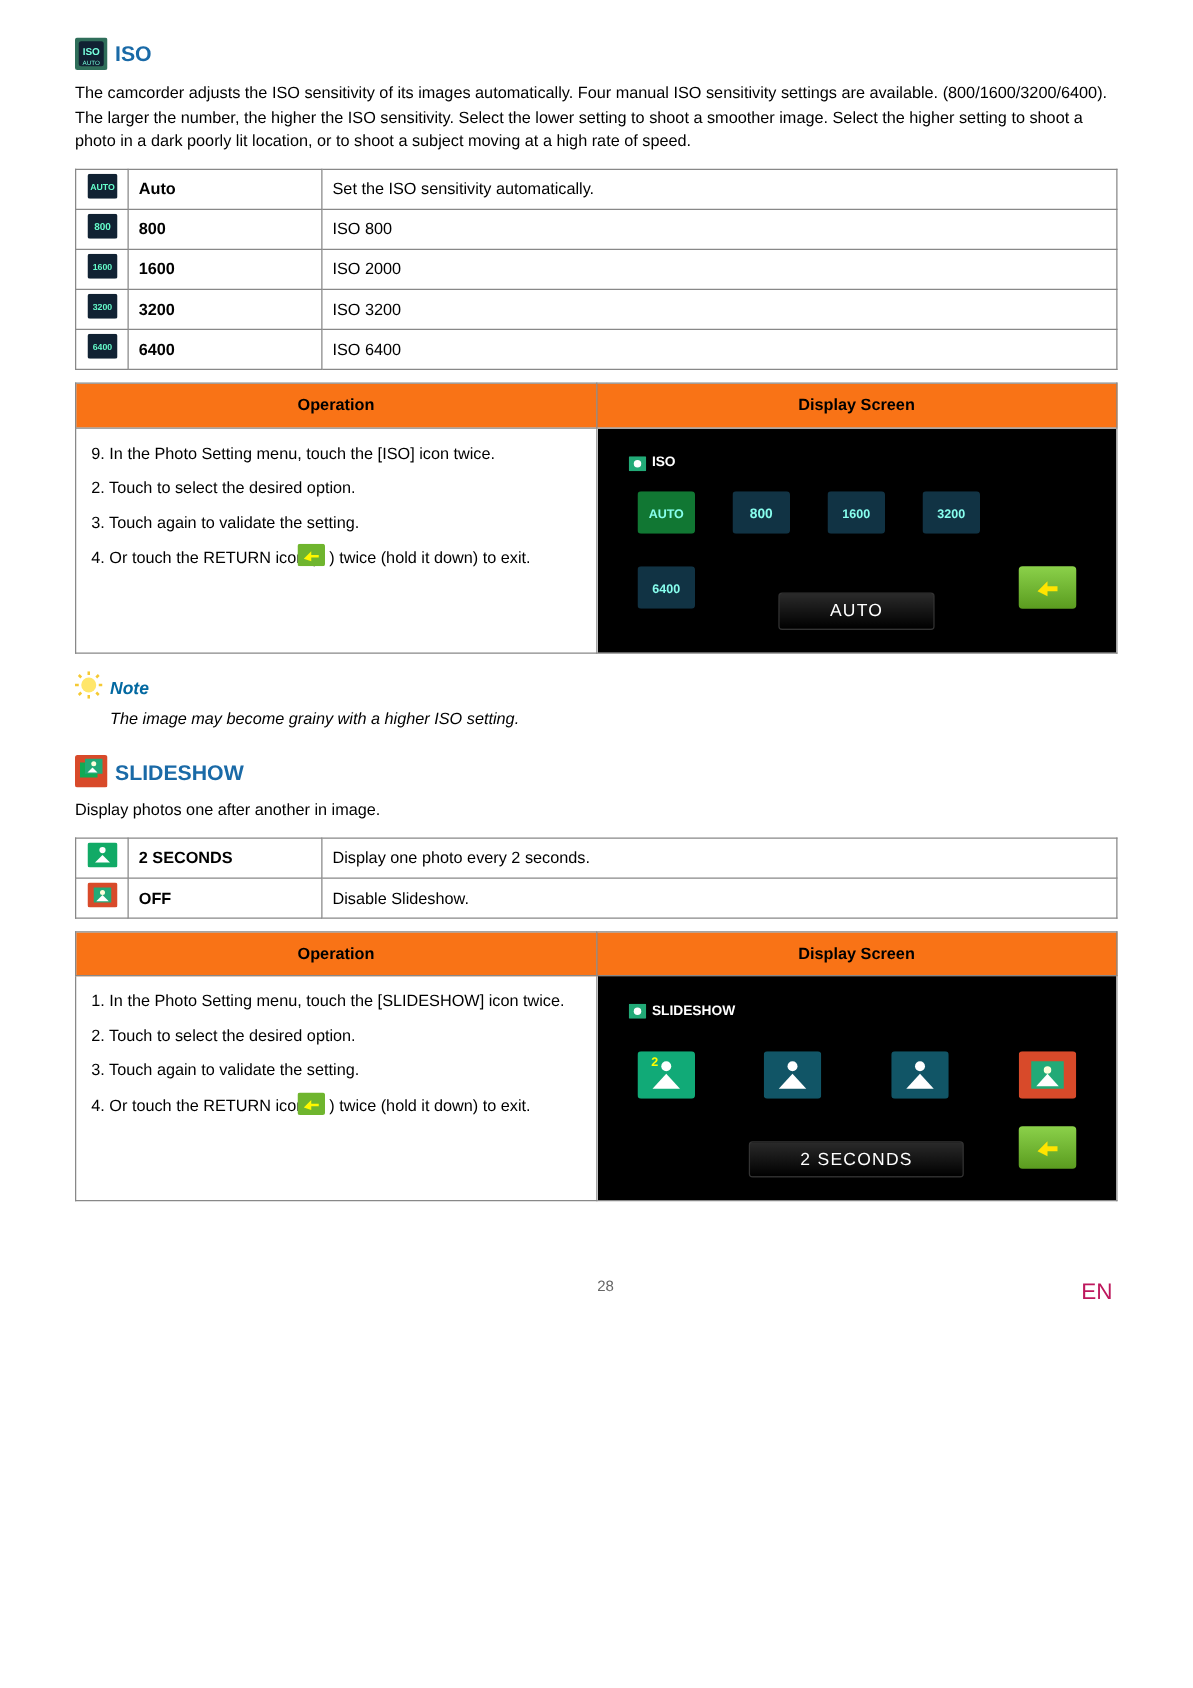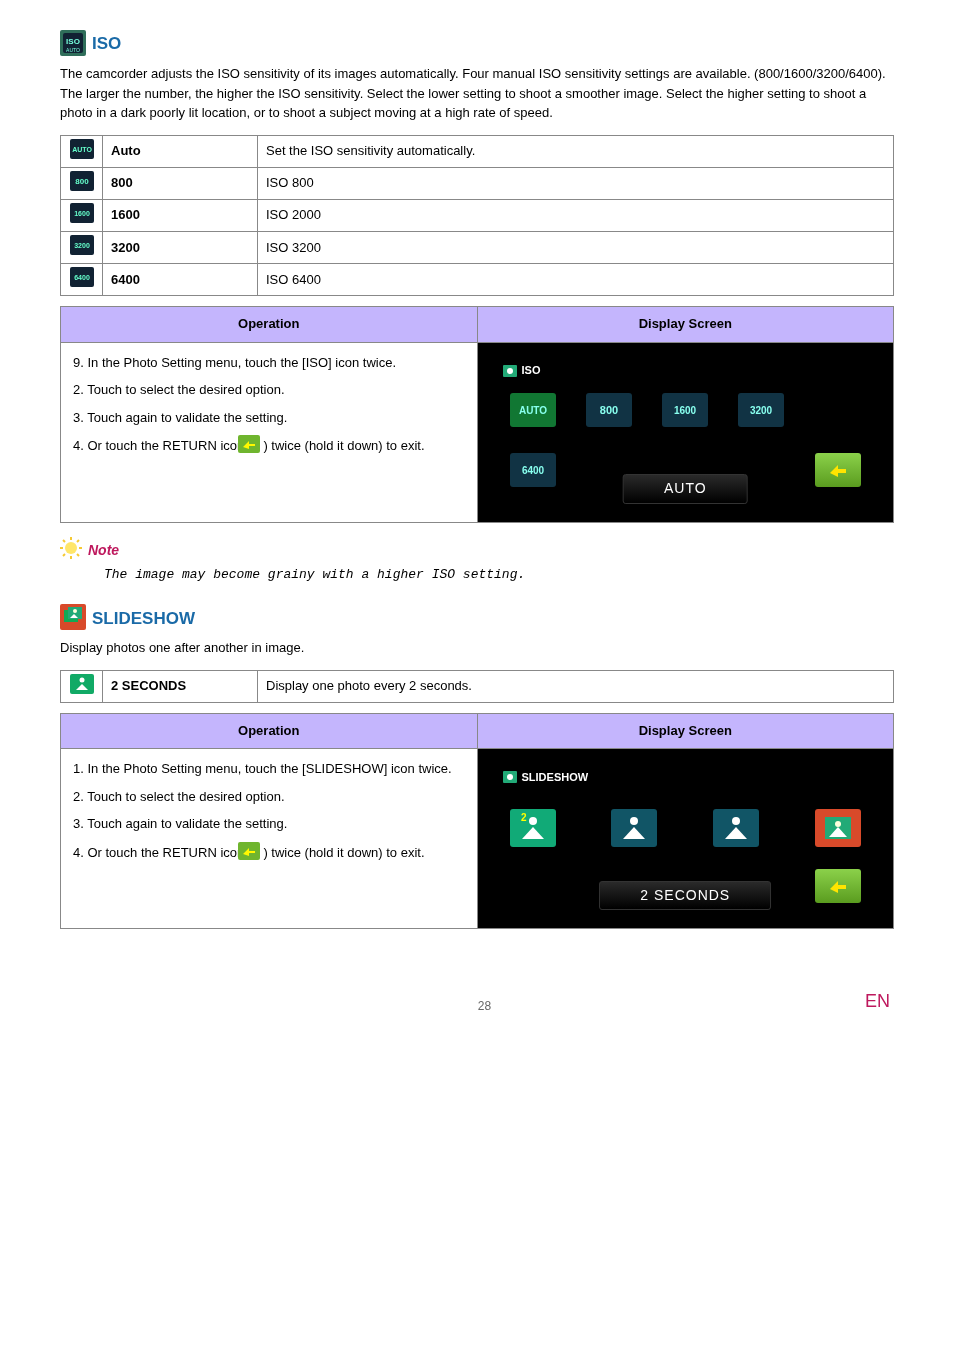--- a/index.html
+++ b/index.html
@@ -43,21 +43,21 @@
     border: 1px solid #888;
     padding: 6px 8px;
     text-align: left;
     vertical-align: middle;
     font-size: 13px;
   }
   .col-icon { width: 42px; text-align: center; padding: 3px; }
   .col-label { width: 155px; font-weight: bold; }
   .value-table .col-label { font-weight: bold; }
   .op-header {
-    background: #c4b5fd;
+    background: #f97316;
     text-align: center;
     font-weight: bold;
     padding: 8px;
   }
   .op-table { table-layout: fixed; }
   .op-table .op-col { width: 50%; vertical-align: top; padding: 10px 12px; }
   .op-list { list-style: none; }
   .op-list li { margin-bottom: 8px; padding-left: 18px; text-indent: -18px; line-height: 1.5; }
   .display-cell {
     background: #000;
@@ -115,29 +115,29 @@
     border: 1px solid #333;
     border-radius: 3px;
   }
   .note-block { margin: 14px 0 20px 0; }
   .note-head {
     display: flex;
     align-items: center;
     gap: 6px;
     font-style: italic;
     font-weight: bold;
-    color: #be185d;
+    color: #0369a1;
     font-size: 14px;
     margin-bottom: 2px;
   }
-  .note-body { font-style: italic; margin-left: 44px; font-family: Liberation Mono, monospace; }
+  .note-body { font-style: italic; margin-left: 28px; }
   .footer {
     display: flex;
     justify-content: space-between;
-    align-items: flex-end;
+    align-items: flex-start;
     margin-top: 60px;
     padding: 0 4px;
   }
   .page-num { color:#666; font-size: 12px; margin: 0 auto; }
   .en-label { font-size: 18px; color: #be185d; }
   .inline-icon { display: inline-block; vertical-align: middle; }
   .slide-opt-row {
     position: absolute;
     top: 50px;
     left: 20px;
@@ -333,20 +333,30 @@
 <table class="value-table">
   <tbody>
       <tr>
     <td class="col-icon"><svg width="24" height="20">
             <rect width="24" height="20" rx="2" fill="#1a6"></rect>
             <circle cx="12" cy="6" r="2.5" fill="#fff"></circle>
             <path d="M6 16 L12 10 L18 16 Z" fill="#fff"></path>
           </svg></td>
     <td class="col-label">2 SECONDS</td>
     <td>Display one photo every 2 seconds.</td>
+  </tr>
+  <tr>
+    <td class="col-icon"><svg width="24" height="20">
+            <rect width="24" height="20" rx="2" fill="#d84a2a"></rect>
+            <rect x="5" y="4" width="14" height="12" fill="#2a7"></rect>
+            <circle cx="12" cy="8" r="2" fill="#ffd"></circle>
+            <path d="M7 15 L12 10 L17 15 Z" fill="#fff"></path>
+          </svg></td>
+    <td class="col-label">OFF</td>
+    <td>Disable Slideshow.</td>
   </tr>
 </tbody>
   </table>
 
 <table class="op-table">
   <tbody>
       <tr>
     <td class="op-header">Operation</td>
     <td class="op-header">Display Screen</td>
   </tr>

